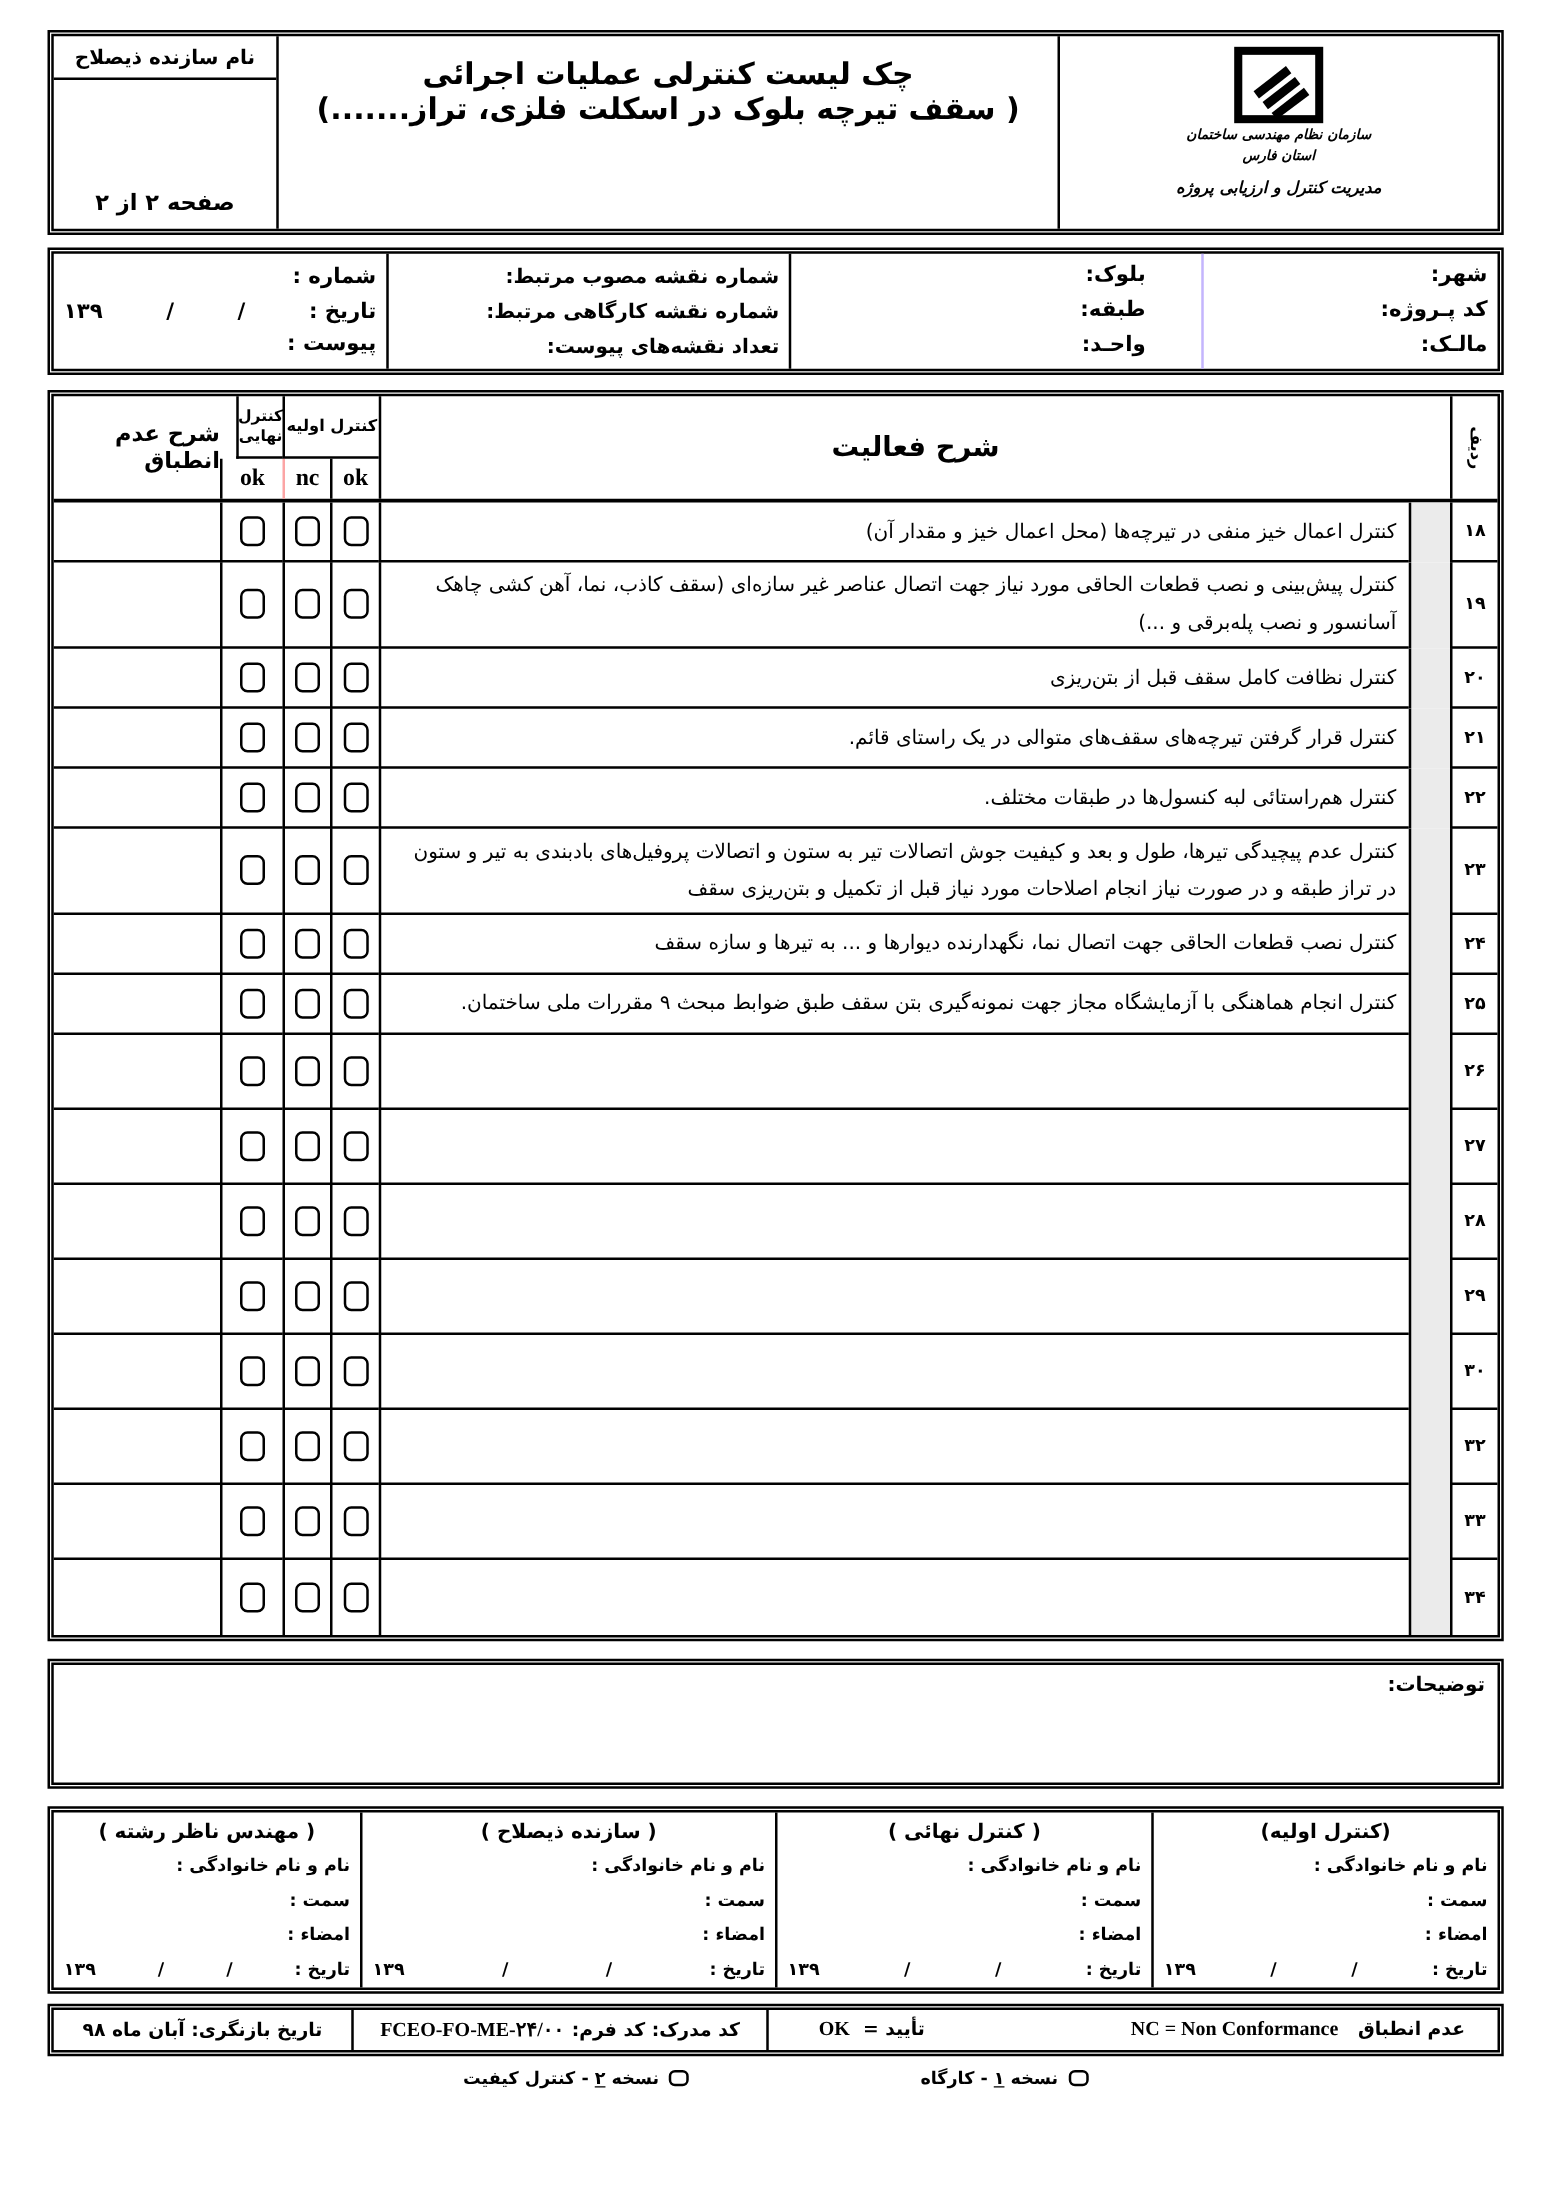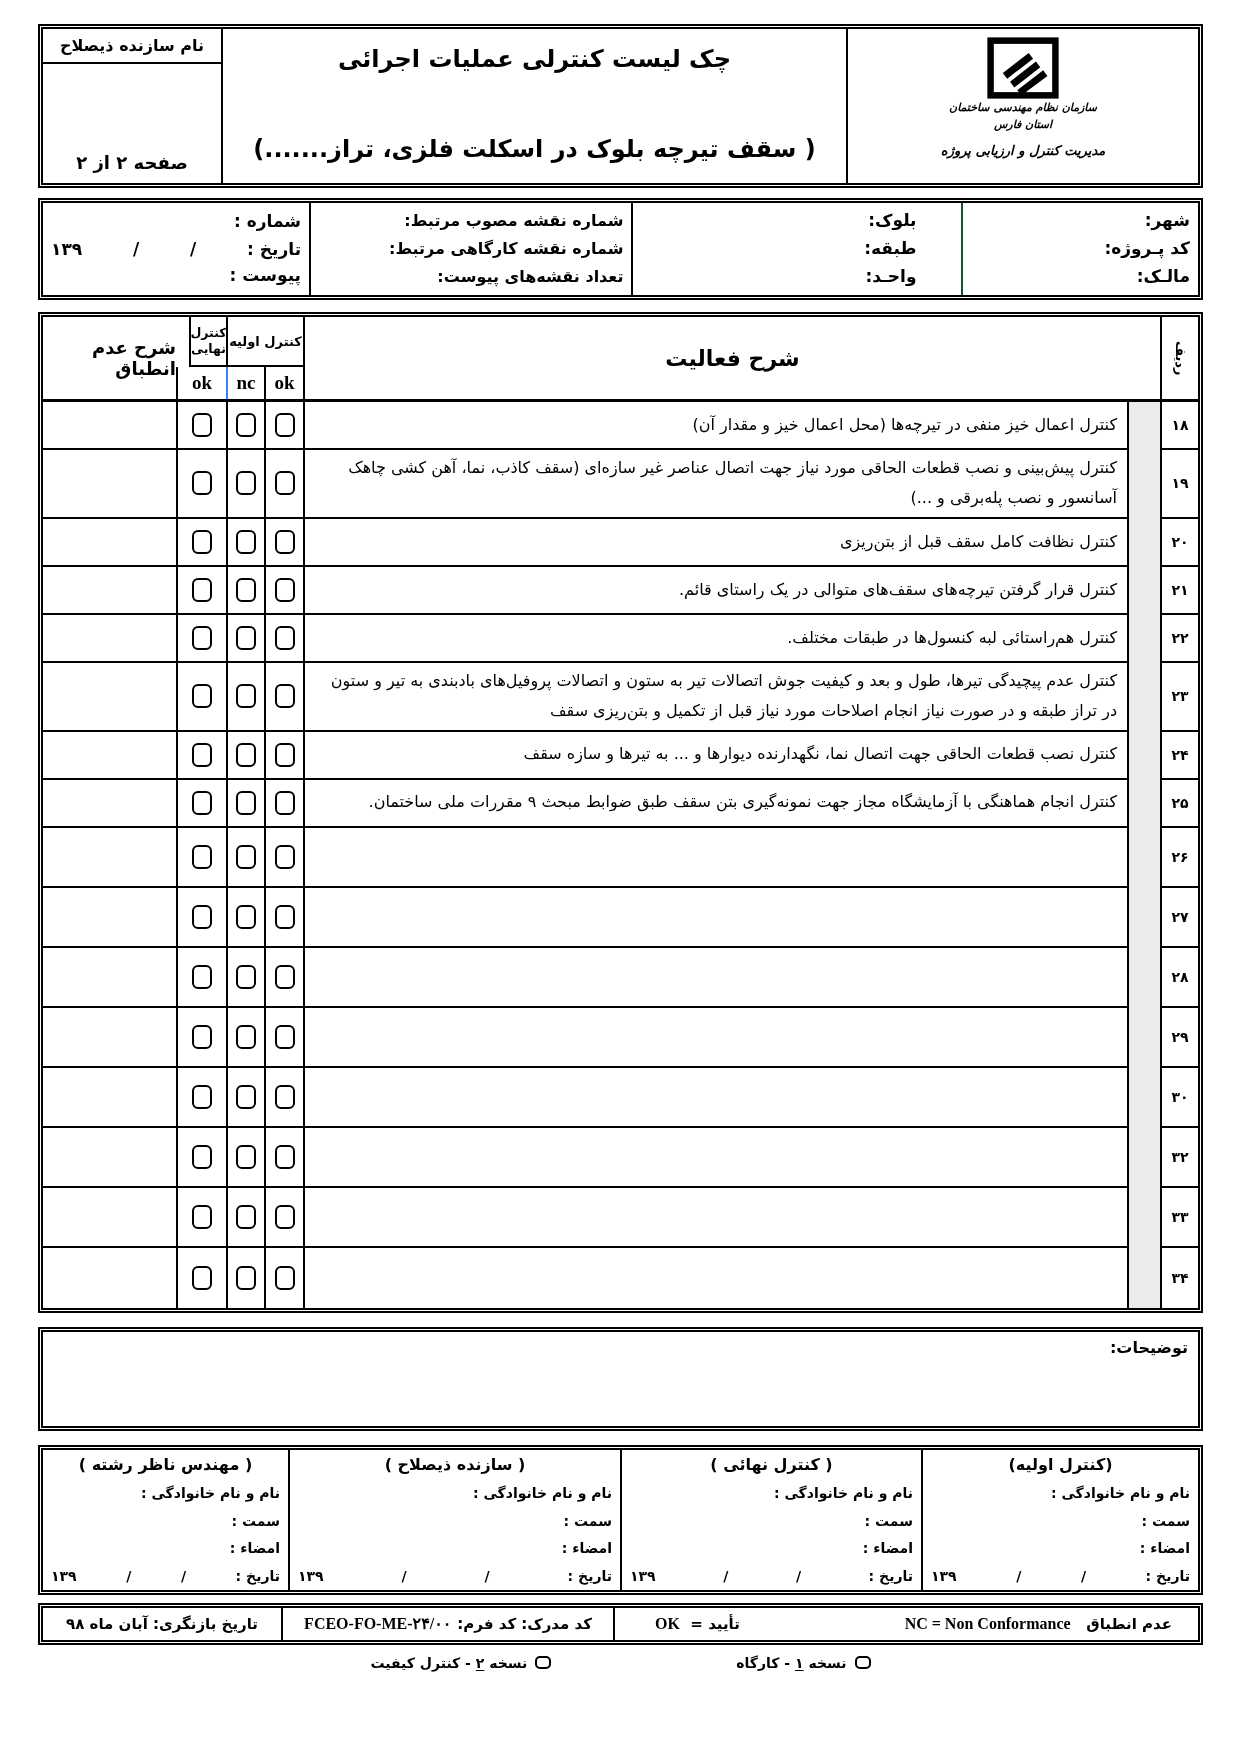--- a/index.html
+++ b/index.html
@@ -6,47 +6,47 @@
   body { background:#fff; color:#000; font-family:"DejaVu Sans", sans-serif; direction:rtl; }
   .page { width:1241px; height:1755px; padding:24px 38px 10px 38px; background:#fff; position:relative; }
   .dbl { border:5px double #000; }
 
   
   .hdr { display:flex; height:164px; }
   .hdr-logo { width:352px; border-left:2px solid #000; display:flex; flex-direction:column; align-items:center; justify-content:flex-start; padding-top:8px; }
   .hdr-logo svg { display:block; }
   .org-line { font-size:11px; font-style:italic; font-weight:bold; line-height:1.55; text-align:center; }
   .org-line.big { font-size:13px; margin-top:8px; }
-  .hdr-title { flex:1; display:flex; flex-direction:column; justify-content:space-between; padding:16px 10px 20px 10px; }
+  .hdr-title { flex:1; display:flex; flex-direction:column; padding:16px 10px 20px 10px; }
   .hdr-title .t1 { font-size:24px; font-weight:bold; text-align:center; }
   .hdr-title .t2 { font-size:24px; font-weight:bold; text-align:center; }
   .hdr-builder { width:180px; border-right:2px solid #000; display:flex; flex-direction:column; }
   .hdr-builder .b1 { border-bottom:2px solid #000; font-size:16px; font-weight:bold; text-align:center; padding:7px 2px; }
   .hdr-builder .b2 { margin-top:auto; font-size:18px; font-weight:bold; text-align:center; padding-bottom:10px; }
 
   
   .info { margin-top:10px; display:flex; min-height:102px; }
   .info-col { display:flex; flex-direction:column; justify-content:space-around; padding:4px 8px; font-size:17px; font-weight:bold; }
   .info-col .lab { line-height:1.5; }
-  .ic-a { width:243px; border-left:2px solid #14532d;margin-left:36px; }
+  .ic-a { width:243px; border-left:2px solid #c4b5fd;margin-left:36px; }
   .ic-b { width:300px; border-left:2px solid #000; }
   .ic-c { width:330px; border-left:2px solid #000; font-size:16px; }
   .ic-d { flex:1; }
   .inline-date { display:flex; justify-content:space-between; width:250px; }
 
   
   .tbl { margin-top:12px; }
   .thead { display:grid; grid-template-columns:38px 33px 1fr 39px 38px 50px 133px; grid-template-rows:50px 32px; border-bottom:3px solid #000; }
   .thead > div { display:flex; align-items:center; justify-content:center; }
   .h-radif { grid-area:1/1/3/2; border-left:2px solid #000; font-size:13px; font-weight:bold; }
   .h-radif span { writing-mode:vertical-rl; }
   .h-activity { grid-area:1/2/3/4; border-left:2px solid #000; font-size:22px; font-weight:bold; }
   .h-initial { grid-area:1/4/2/6; border-left:2px solid #000; border-bottom:2px solid #000; font-size:13px; font-weight:bold; }
   .h-ok1 { grid-area:2/4/3/5; border-left:2px solid #000; }
-  .h-nc  { grid-area:2/5/3/6; border-left:2px solid #3b82f6; }
+  .h-nc  { grid-area:2/5/3/6; border-left:2px solid #fca5a5; }
   .h-final { grid-area:1/6/2/7; border-left:2px solid #000; border-bottom:2px solid #000; font-size:12.5px; font-weight:bold; text-align:center; line-height:1.3; padding:0 4px;margin-left:13px; }
   .h-okf { grid-area:2/6/3/7; border-left:2px solid #000; }
   .okmark { font-family:"Liberation Serif", serif; font-size:19px; font-weight:bold; }
   .h-desc { grid-area:1/7/3/8; font-size:18px; font-weight:bold; }
 
   .trow { display:flex; min-height:48px; }
   .trow.empty { min-height:60px; }
   .trow > div { display:flex; align-items:center; justify-content:center; }
   .c-radif { width:38px; border-left:2px solid #000; border-bottom:2px solid #000; font-size:14px; font-weight:bold; }
   .c-gray { width:33px; background:#ebebeb; border-left:2px solid #000; }

